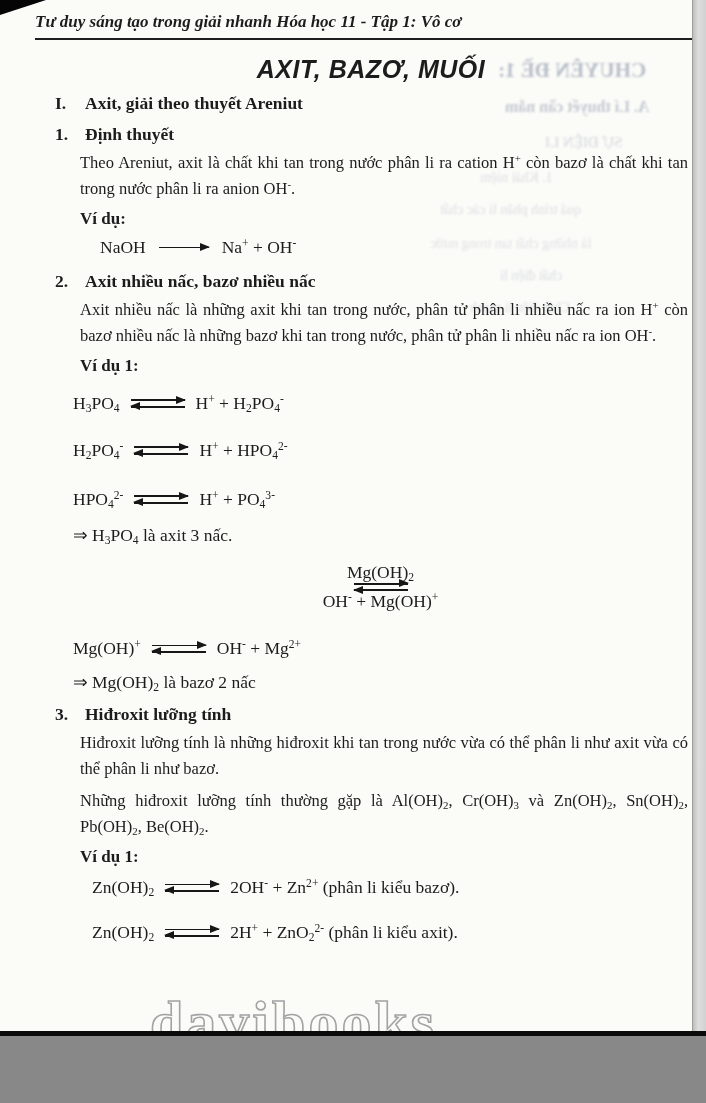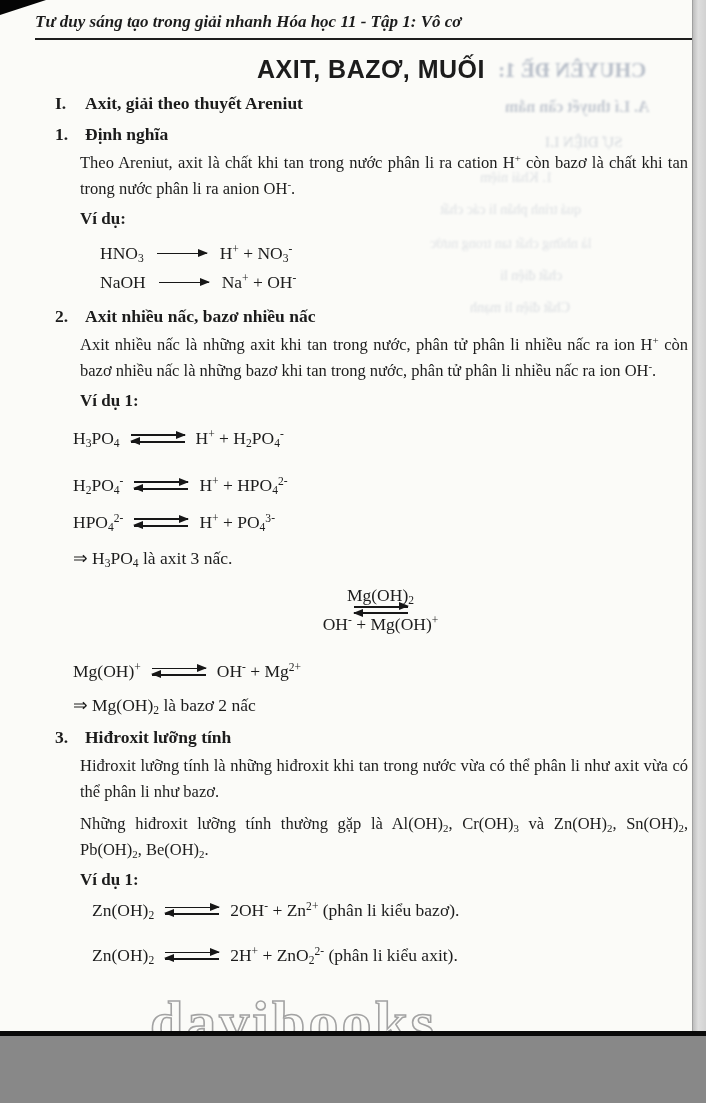--- a/index.html
+++ b/index.html
@@ -20,21 +20,21 @@
   .ghost { position:absolute; inset:0; z-index:0; }
   .ghost span { position:absolute; display:inline-block; transform:scaleX(-1);
     color:#76839b; filter:blur(1.1px); font-family:"Liberation Serif", serif;
     white-space:nowrap; }
   
   .running-head { position:relative; z-index:2; margin:12px 9px 0 35px;
     padding-bottom:6px; border-bottom:2.2px solid #1e1e1e;
     font-style:italic; font-weight:bold; font-size:17px; }
   .doc-title { position:relative; z-index:2; margin-top:15px; padding-left:36px;
     text-align:center; font-family:"Liberation Sans", sans-serif;
-    font-weight:900; font-size:25px; letter-spacing:.5px; }
+    font-weight:900; font-size:25px; letter-spacing:.5px;font-style:italic; }
   
   .content { position:relative; z-index:2; padding:8px 18px 0 55px; }
   .h-row { display:flex; font-weight:bold; font-size:17.5px; line-height:22px; }
   .h-row .num { width:30px; flex:0 0 30px; }
   .h-sub { margin-top:9px; }
   .para { margin:5px 0 0 25px; text-align:justify; font-size:16.5px; line-height:26px; }
   .ex-label { margin:7px 0 0 25px; font-weight:bold; font-size:17px; }
   .concl { margin:15px 0 0 18px; font-size:17.5px; }
   
   .eq { display:flex; align-items:center; font-size:17.5px; white-space:nowrap; }
@@ -83,30 +83,25 @@
 
   <div class="content">
 
     <div class="h-row">
       <span class="num">I.</span>
       <span>Axit, giải theo thuyết Areniut</span>
     </div>
 
     <div class="h-row h-sub">
       <span class="num">1.</span>
-      <span>Định nghĩa</span>
+      <span>Định thuyết</span>
     </div>
     <div class="para">Theo Areniut, axit là chất khi tan trong nước phân li ra cation H<sup>+</sup> còn bazơ là chất khi tan trong nước phân li ra anion OH<sup>-</sup>.</div>
     <div class="ex-label">Ví dụ:</div>
 
-    <div class="eq ind-a" style="margin-top:14px;">
-      <span>HNO<sub>3</sub></span>
-      <span class="sgl"></span>
-      <span>H<sup>+</sup> + NO<sub>3</sub><sup>-</sup></span>
-    </div>
     <div class="eq ind-a" style="margin-top:8px;align-items:center;">
       <span>NaOH</span>
       <span class="sgl"></span>
       <span>Na<sup>+</sup> + OH<sup>-</sup></span>
     </div>
 
     <div class="h-row" style="margin-top:12px;">
       <span class="num">2.</span>
       <span>Axit nhiều nấc, bazơ nhiều nấc</span>
     </div>
@@ -122,21 +117,21 @@
       <span>H<sup>+</sup> + H<sub>2</sub>PO<sub>4</sub><sup>-</sup></span>
     </div>
     <div class="eq ind-b" style="margin-top:26px;">
       <span>H<sub>2</sub>PO<sub>4</sub><sup>-</sup></span>
       <span class="rev">
           <i class="r"></i>
           <i class="l"></i>
         </span>
       <span>H<sup>+</sup> + HPO<sub>4</sub><sup>2-</sup></span>
     </div>
-    <div class="eq ind-b" style="margin-top:16px;">
+    <div class="eq ind-b" style="margin-top:28px;">
       <span>HPO<sub>4</sub><sup>2-</sup></span>
       <span class="rev">
           <i class="r"></i>
           <i class="l"></i>
         </span>
       <span>H<sup>+</sup> + PO<sub>4</sub><sup>3-</sup></span>
     </div>
 
     <div class="concl">⇒ H<sub>3</sub>PO<sub>4</sub> là axit 3 nấc.</div>
 

